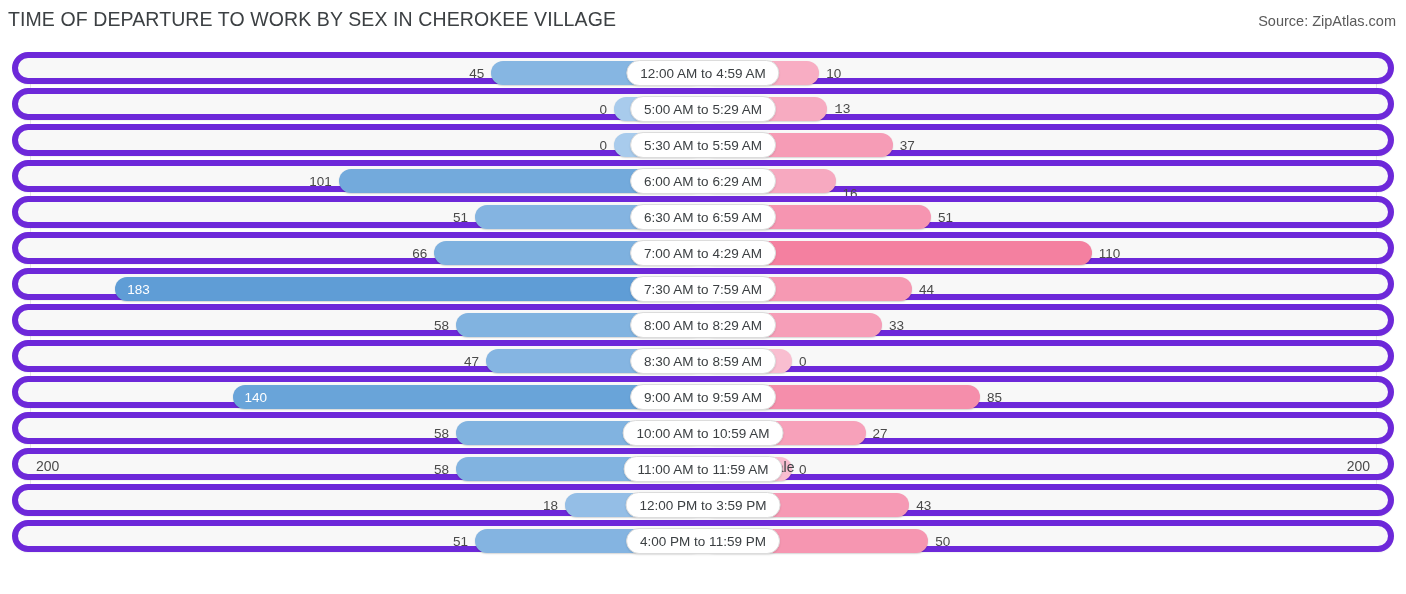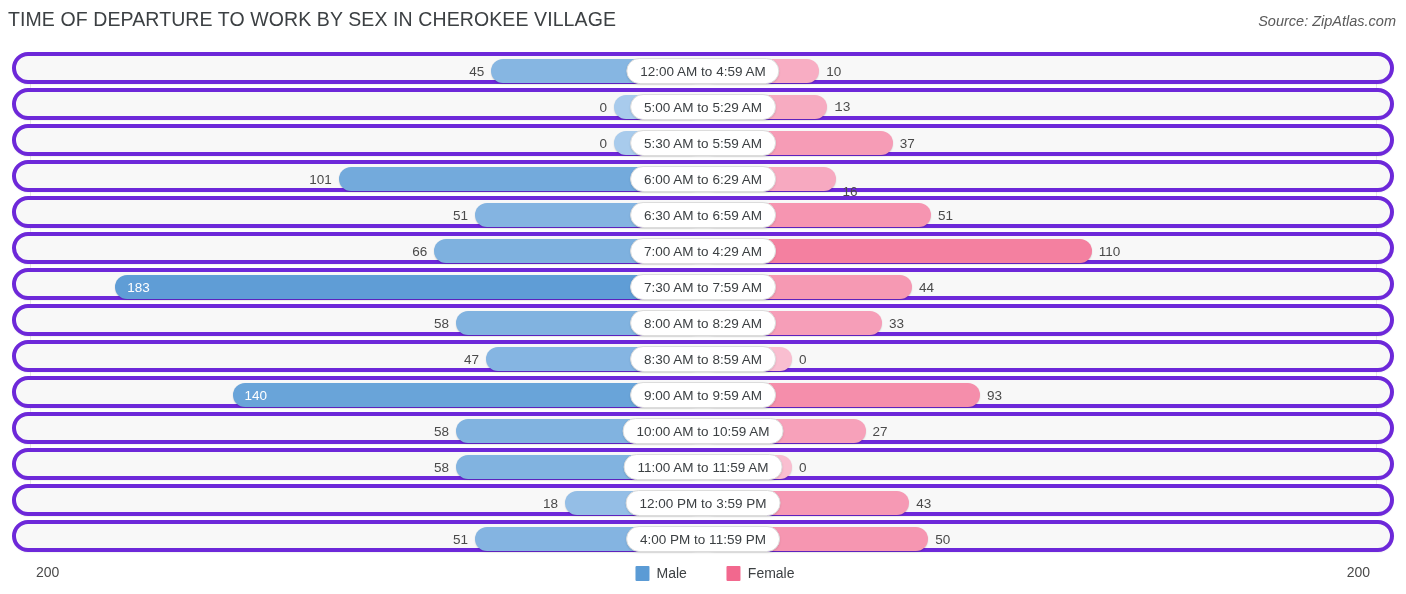--- a/index.html
+++ b/index.html
@@ -4,31 +4,31 @@
 <style>
   html,body{margin:0;padding:0;}
   body{
     width:1406px;height:594px;
     background:#ffffff;
     font-family:"Liberation Sans", sans-serif;
     color:#3c4043;
     overflow:hidden;
     position:relative;
   }
-  #chart-root{position:relative;width:1406px;height:594px;}
+  #chart-root{position:relative;width:1406px;height:488px;}
 
   
   .title{
     position:absolute;left:8px;top:8px;
     font-size:19.5px;letter-spacing:.1px;
     color:#3c4043;white-space:nowrap;
   }
   .source{
     position:absolute;right:10px;top:13px;
-    font-size:14.5px;font-style:italic;color:#5a5a5a;
+    font-size:14.5px;color:#5a5a5a;
     white-space:nowrap;
   }
 
   
   .plot{
     position:absolute;left:0;top:52px;width:1406px;height:502px;
   }
   .gridline{
     position:absolute;top:0;bottom:38px;width:1px;
     background:#e6e6e6;
@@ -36,21 +36,21 @@
   .gl-left{left:30px;}
   .gl-right{left:1376px;}
 
   .rows{position:absolute;left:0;top:0;right:0;}
 
   .row{
     position:relative;
     height:32px;
     margin:0 12px 4px 12px;
     background:#f8f8f8;
-    border:4px solid #6d28d9;
+    border:6px solid #6d28d9;
     border-radius:16px;
     box-shadow:0 1px 1px rgba(0,0,0,.05);
     box-sizing:border-box;
   }
 
   
   .bar{
     position:absolute;top:3px;height:24px;
     border-radius:12px;
     box-shadow:0 1px 1.5px rgba(0,0,0,.16);
@@ -178,21 +178,21 @@
           <div class="bar bar-male" style="width: 217.075px; background: rgb(133, 181, 226);"></div>
           <div class="bar bar-female" style="width: 89px; background: rgb(249, 190, 208);"></div>
           <div class="val val-male" style="right: calc(50% + 224.075px);">47</div>
           <div class="val val-female" style="left: calc(50% + 96px);">0</div>
           <div class="cat">8:30 AM to 8:59 AM</div>
         </div>
         <div class="row">
           <div class="bar bar-male" style="width: 470.5px; background: rgb(105, 164, 217);"></div>
           <div class="bar bar-female" style="width: 277.025px; background: rgb(245, 142, 171);"></div>
           <div class="val-inside" style="right: calc(50% + 458.5px); transform: translateX(100%); left: auto;">140</div>
-          <div class="val val-female" style="left: calc(50% + 284.025px);">93</div>
+          <div class="val val-female" style="left: calc(50% + 284.025px);">85</div>
           <div class="cat">9:00 AM to 9:59 AM</div>
         </div>
         <div class="row">
           <div class="bar bar-male" style="width: 247.05px; background: rgb(129, 179, 224);"></div>
           <div class="bar bar-female" style="width: 162.575px; background: rgb(247, 161, 186);"></div>
           <div class="val val-male" style="right: calc(50% + 254.05px);">58</div>
           <div class="val val-female" style="left: calc(50% + 169.575px);">27</div>
           <div class="cat">10:00 AM to 10:59 AM</div>
         </div>
         <div class="row">

